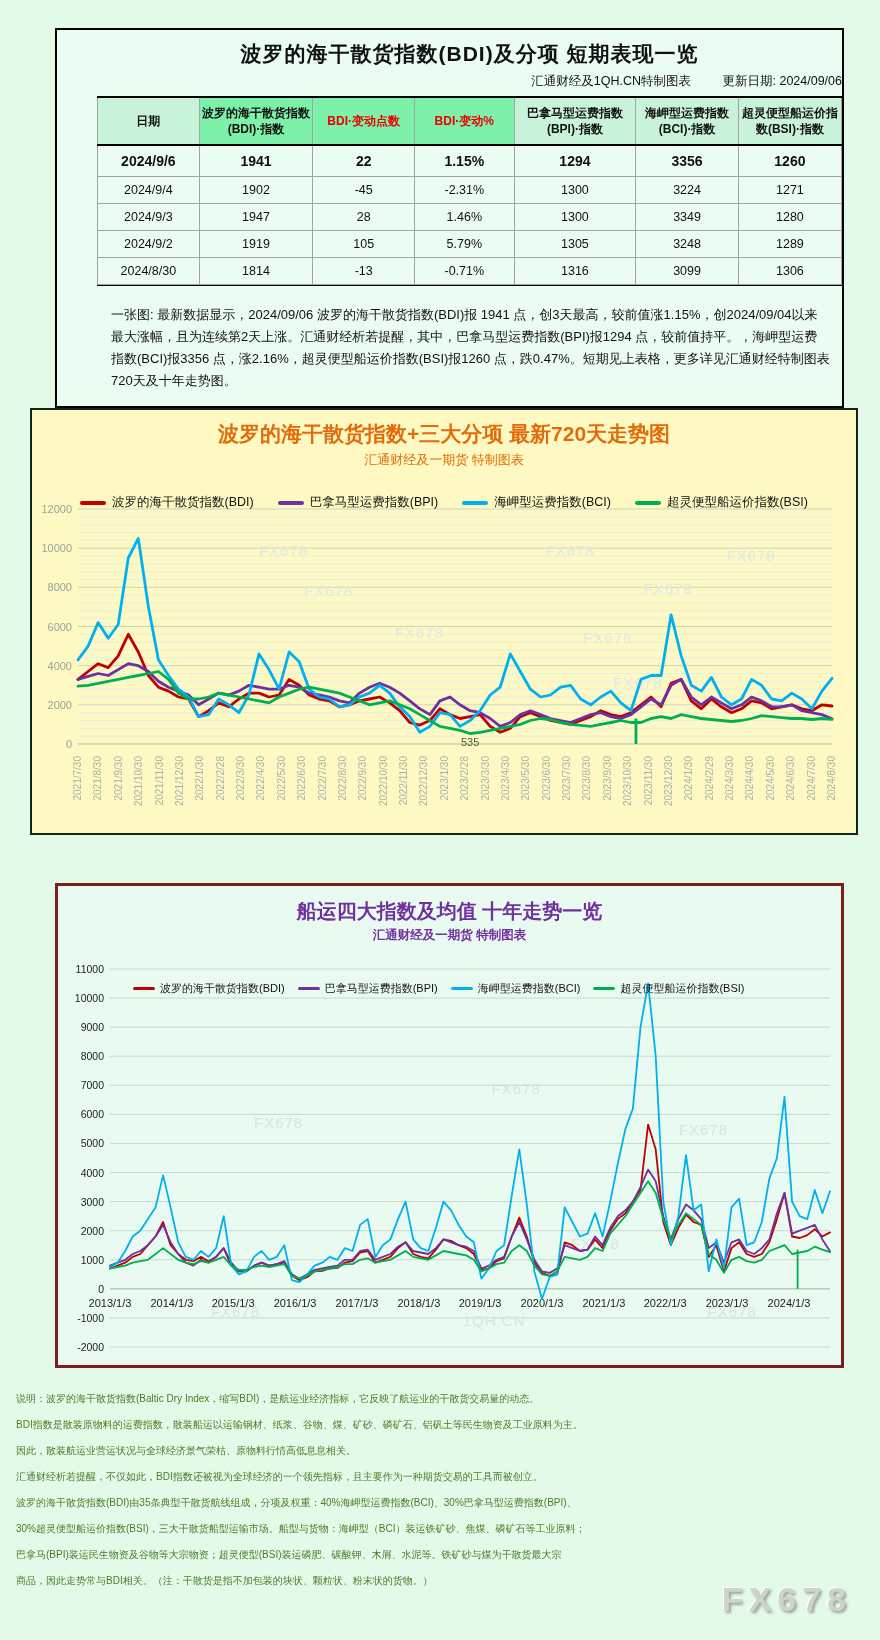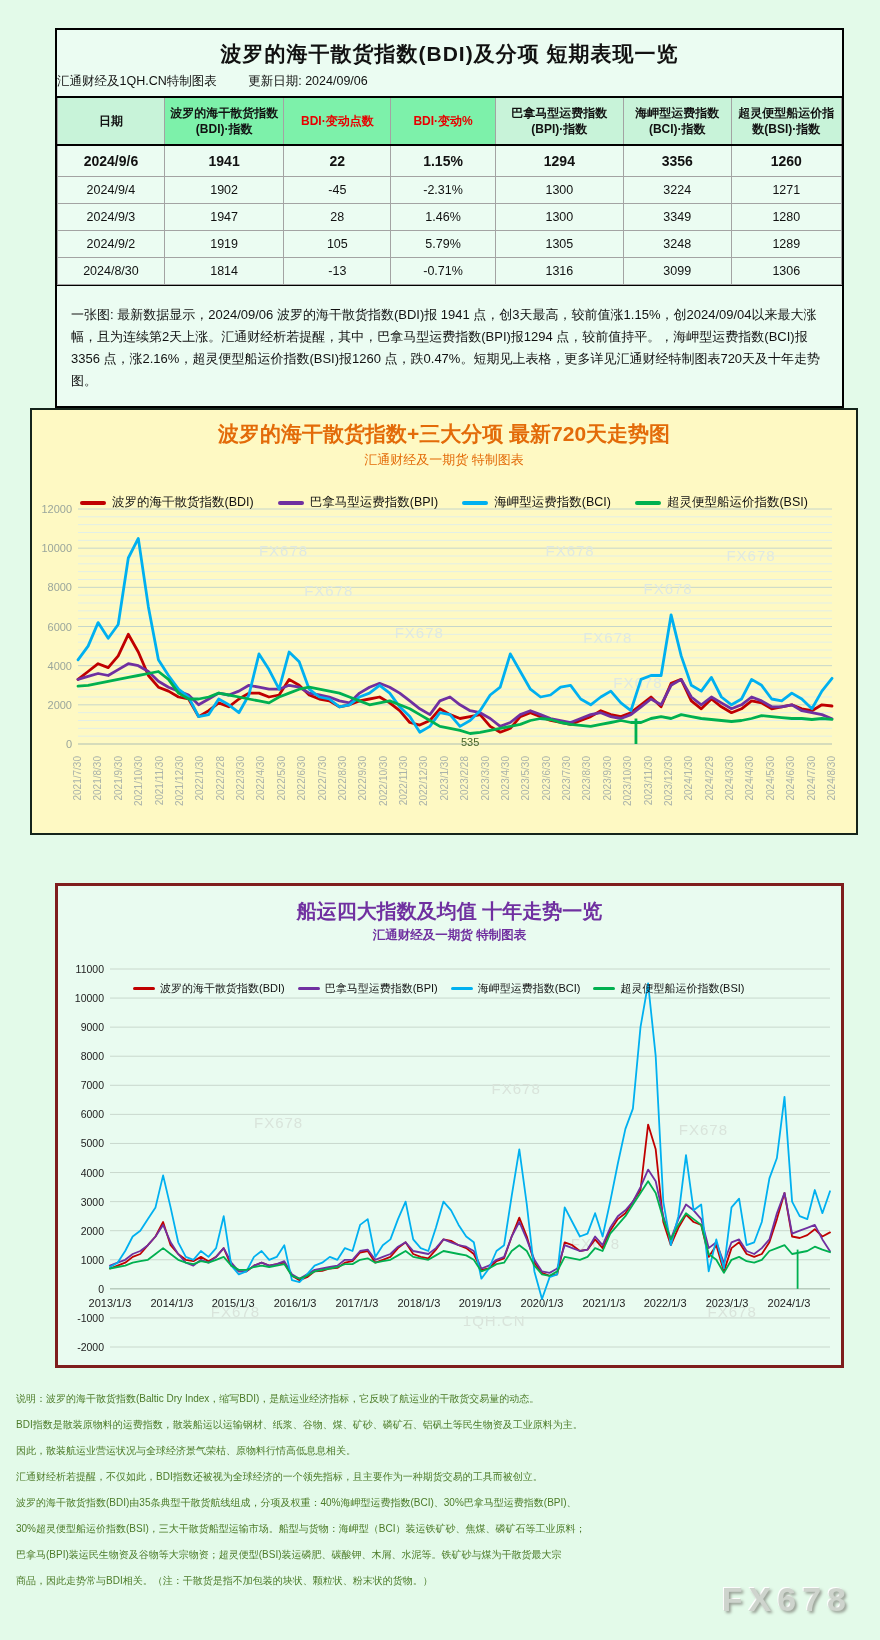--- a/index.html
+++ b/index.html
@@ -5,23 +5,23 @@
   html,body{margin:0;padding:0;}
   body{
     position:relative; width:880px; height:1640px; overflow:hidden;
     background:#e3fae9;
     font-family:"Liberation Sans","DejaVu Sans",sans-serif;
     color:#111;
   }
   .card{position:absolute; box-sizing:border-box;}
 
   
-  .table-card{left:55px; top:28px; width:789px; background:#ebfcf2; border:2px solid #000;}
+  .table-card{left:55px; top:28px; width:789px; background:#ebfcf2; border:2px solid #000;padding-left:40px;}
   .tc-title{font-size:21px; font-weight:bold; text-align:center; padding:10px 0 2px 0; letter-spacing:1px;}
-  .tc-sub{font-size:12.5px; text-align:left; padding:3px 0 6px 0;}
+  .tc-sub{font-size:12.5px; text-align:right; padding:3px 0 6px 0;}
   .tc-sub .gap{margin-left:28px;}
   table.idx{width:100%; border-collapse:collapse; table-layout:fixed;}
   table.idx th, table.idx td{border:1px solid #a3a3a3; text-align:center; padding:0 2px; overflow:hidden;}
   table.idx th{height:46px; font-size:12px; font-weight:600; line-height:1.35; background:#c8f3d9; border-top:2px solid #000; border-bottom:2px solid #000;}
   table.idx th.hl{background:#7df1aa;}
   table.idx th.red{color:#e80000;}
   table.idx th:nth-child(1){width:13%;}
   table.idx th:nth-child(2){width:14.6%;}
   table.idx th:nth-child(3){width:13%;}
   table.idx th:nth-child(4){width:12.7%;}

